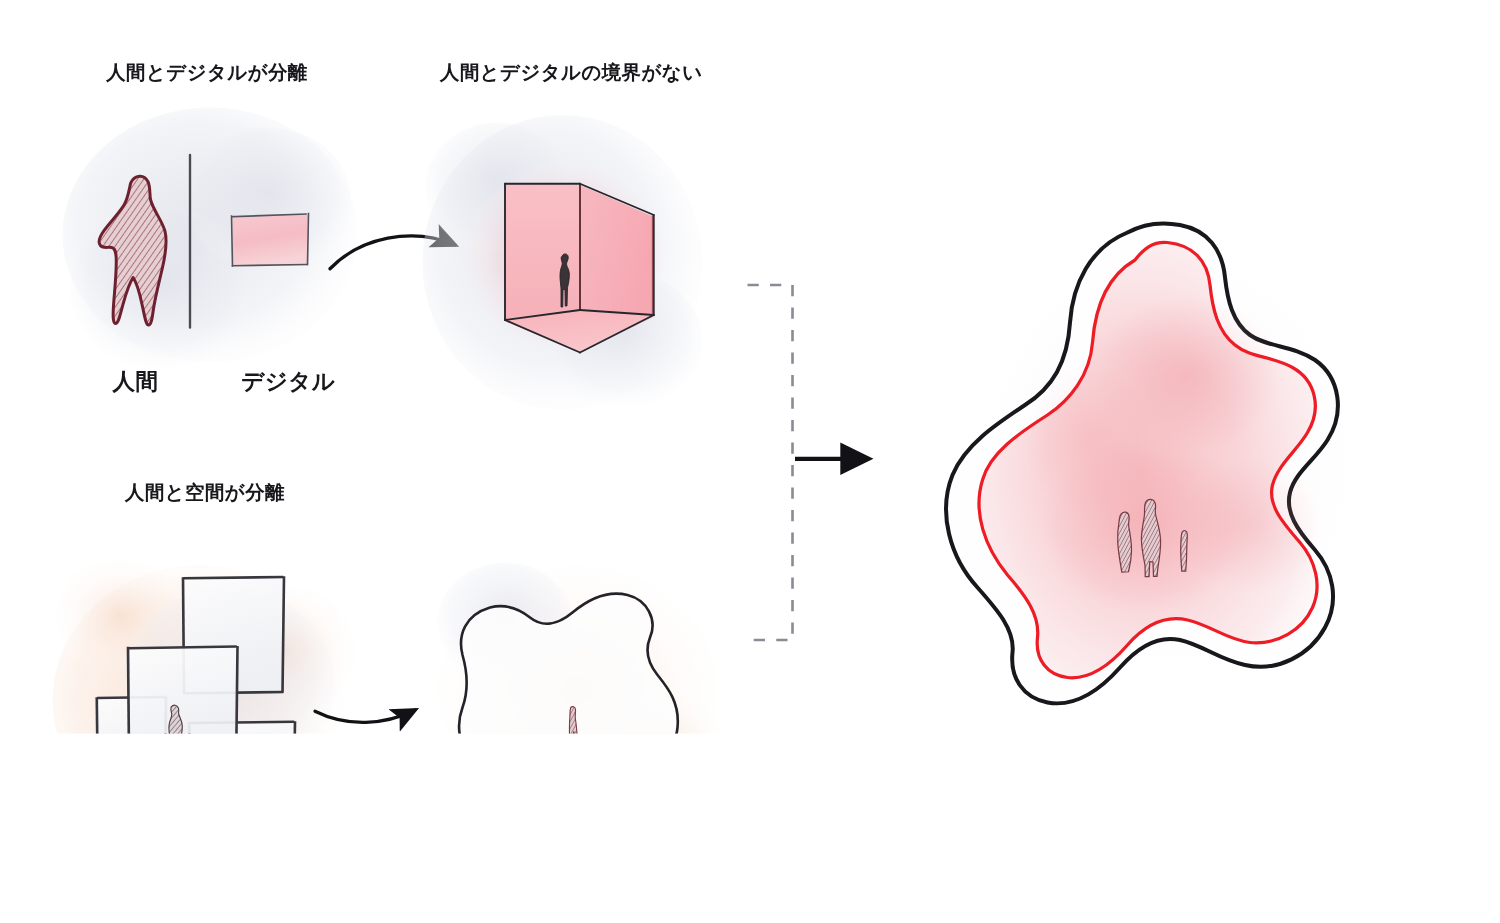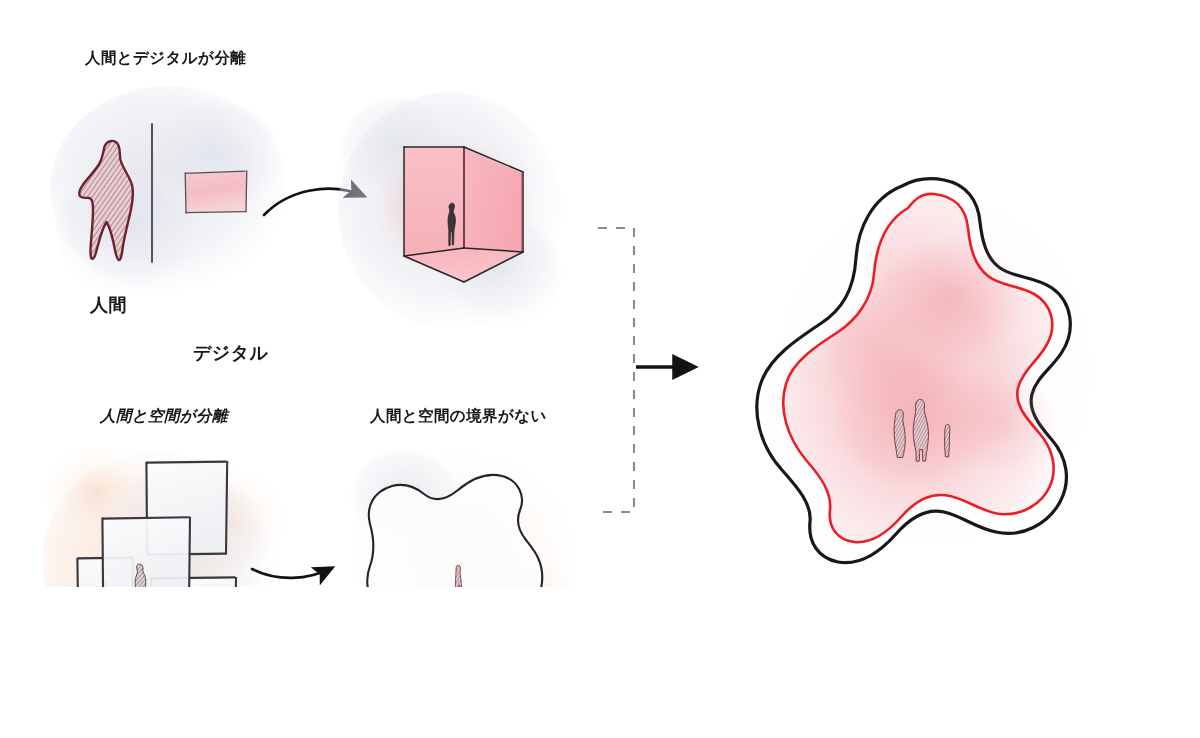--- a/index.html
+++ b/index.html
@@ -43,30 +43,30 @@
     position: absolute;
   }
 </style>
 </head>
 <body>
 
 <div id="stage">
 
   <div class="cap cap-panel" style="left:85px; top:48px;">人間とデジタルが分離</div>
 
-
-  <div class="cap cap-panel" style="left:100px; top:406px;font-style:italic;">人間と空間が分離</div>
-
-  <div class="cap cap-panel" style="left:370px; top:406px;">人間と空間の境界がない</div>
+  <div class="cap cap-panel" style="left:352px; top:48px;">人間とデジタルの境界がない</div>
+
+  <div class="cap cap-panel" style="left:100px; top:384px;">人間と空間が分離</div>
+
 
 
 
   <div class="cap cap-small" style="left:90px; top:293px;">人間</div>
 
-  <div class="cap cap-small" style="left:193px; top:293px;margin-top:48px;">デジタル</div>
+  <div class="cap cap-small" style="left:193px; top:293px;">デジタル</div>
 
   <svg class="svg-layer" viewBox="0 0 1200 738" xmlns="http://www.w3.org/2000/svg">
     <defs>
 
       <radialGradient id="wgPinkA" cx="50%" cy="50%" r="62%">
         <stop offset="0%" stop-color="#f2b9bf" stop-opacity="0.62"></stop>
         <stop offset="55%" stop-color="#efcdd2" stop-opacity="0.40"></stop>
         <stop offset="100%" stop-color="#ffffff" stop-opacity="0"></stop>
       </radialGradient>
       <radialGradient id="wgGrayA" cx="45%" cy="45%" r="65%">

